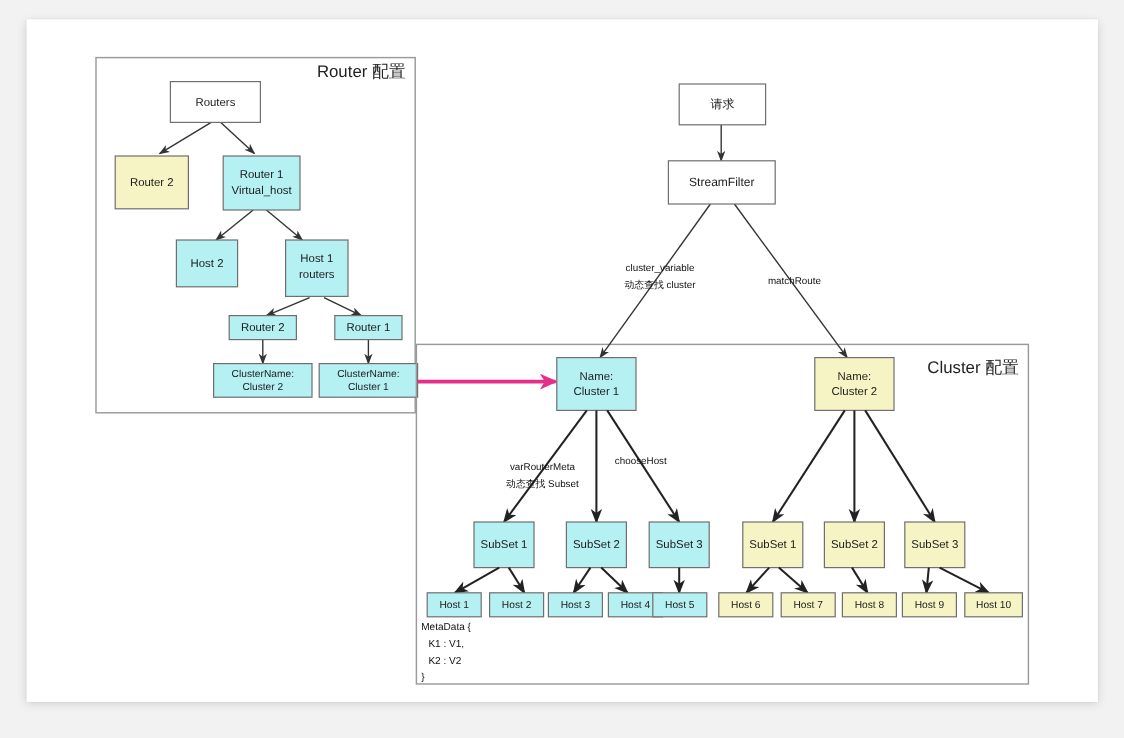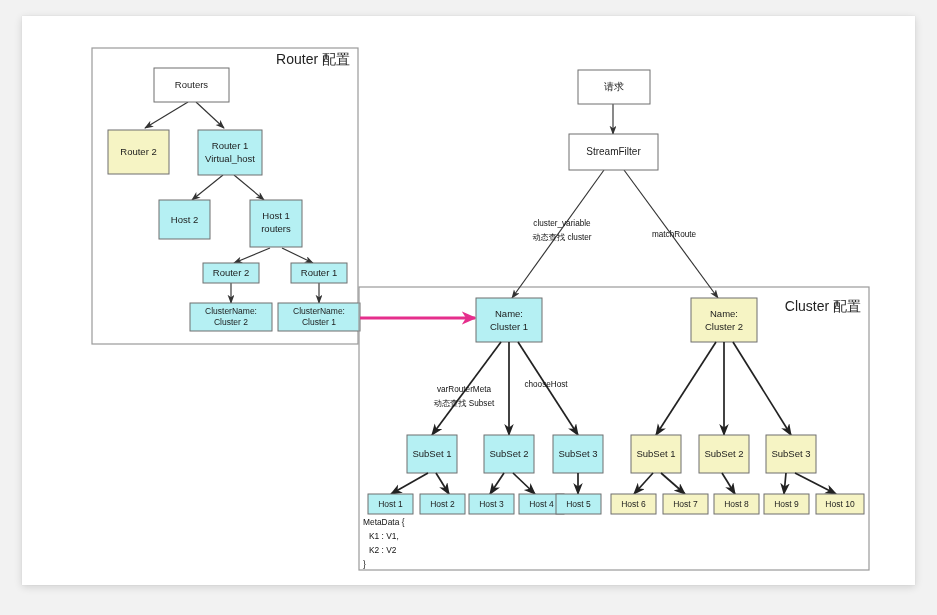--- a/index.html
+++ b/index.html
@@ -9,21 +9,21 @@
     font-family:"Liberation Sans","DejaVu Sans",sans-serif;
     overflow:hidden;
   }
   #card{
     position:absolute;
     left:22px;top:16px;
     width:893px;height:569px;
     background:#ffffff;
     box-shadow:0 2px 8px rgba(0,0,0,0.14), 0 0 1px rgba(0,0,0,0.10);
   }
-  #stage{position:absolute;left:12px;top:0;width:772px;height:615px;}
+  #stage{position:absolute;left:0;top:0;width:772px;height:615px;}
   svg{display:block;}
   .panel{fill:none;stroke:#9a9a9a;stroke-width:1.2;}
   .panel-title{font-size:14px;fill:#222;font-family:"Liberation Sans","DejaVu Sans",sans-serif;}
   .nbox{stroke:#6f6f6f;stroke-width:1;}
   .nbox.cyan{fill:#b5f0f3;}
   .nbox.yellow{fill:#f6f4c4;}
   .nbox.white{fill:#ffffff;}
   .nlabel{font-size:9.5px;fill:#1c1c1c;text-anchor:middle;dominant-baseline:middle;
           font-family:"Liberation Sans","DejaVu Sans",sans-serif;}
   .nlabel.sm{font-size:8.5px;}

